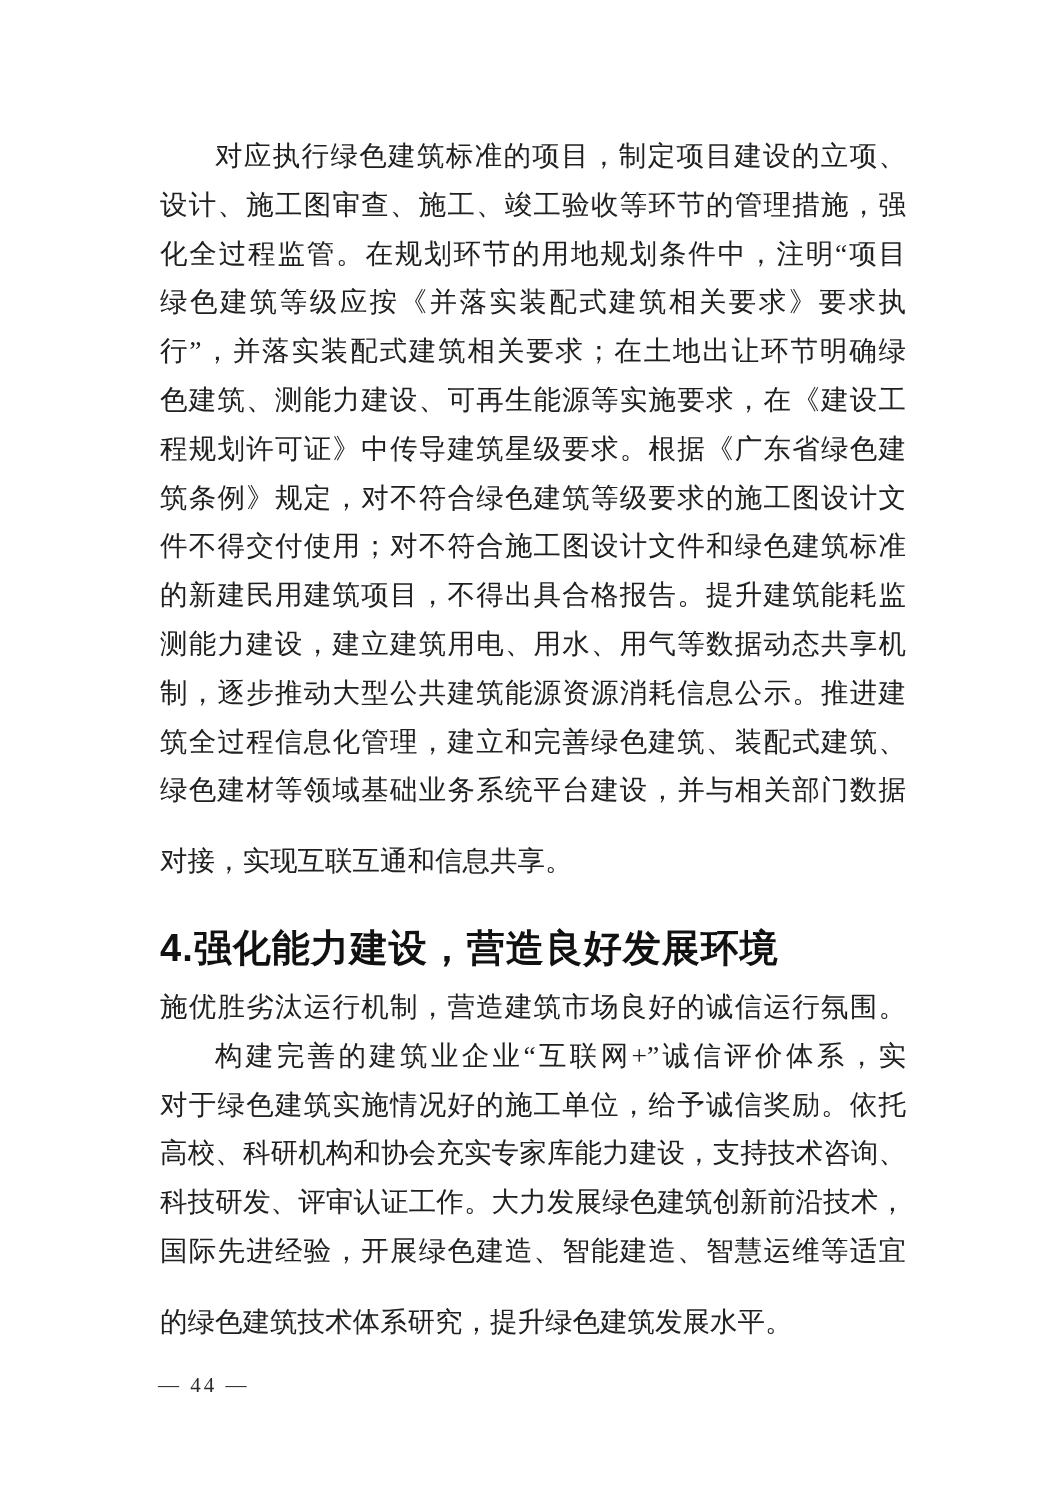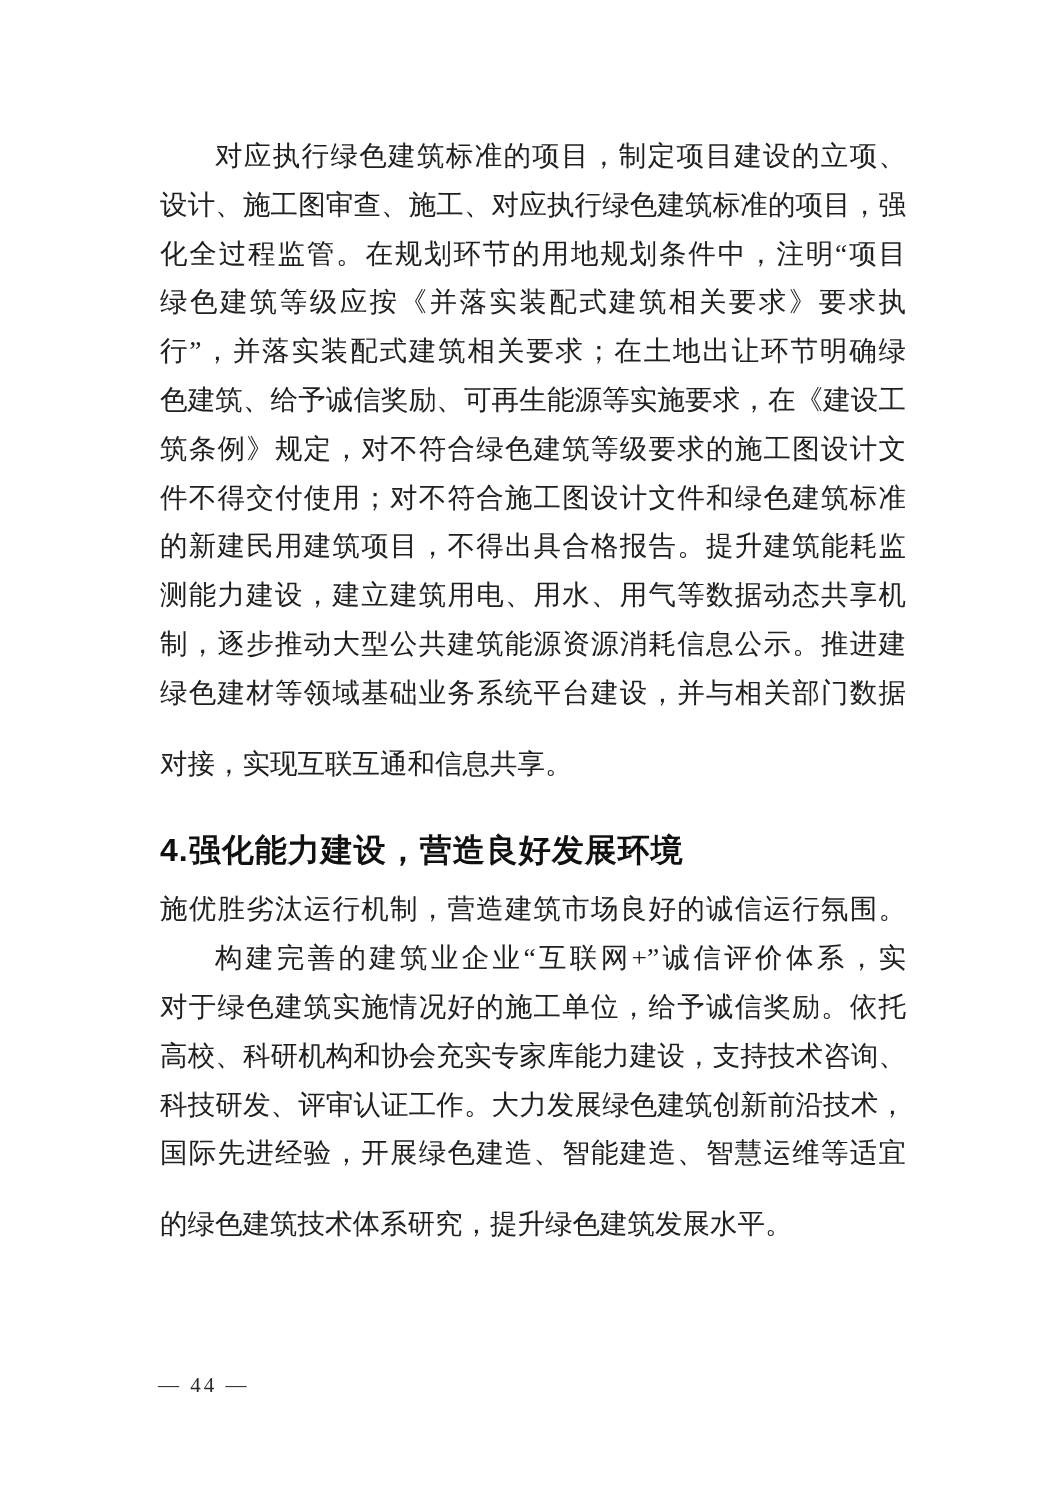--- a/index.html
+++ b/index.html
@@ -44,21 +44,21 @@
     text-align-last: left;
     margin-top: 22px;
   }
   #para1 {
     margin-top: 132px;
   }
   .heading {
     margin: 38px 0 11px 0;
     font-family: "Liberation Sans", "DejaVu Sans", sans-serif;
     font-weight: 700;
-    font-size: 32px;
+    font-size: 38px;
     line-height: 48px;
     color: #111111;
     letter-spacing: 1px;
     white-space: nowrap;
   }
   .footer {
     position: absolute;
     left: 158px;
     top: 1368px;
     font-size: 21px;
@@ -69,30 +69,32 @@
   }
 </style>
 </head>
 <body>
 
 <div class="page">
   <main class="content">
 
     <section class="para" id="para1">
         <div class="line para-first">对应执行绿色建筑标准的项目，制定项目建设的立项、</div>
-        <div class="line">设计、施工图审查、施工、对应执行绿色建筑标准的项目，强</div>
+        <div class="line">设计、施工图审查、施工、竣工验收等环节的管理措施，强</div>
         <div class="line">化全过程监管。在规划环节的用地规划条件中，注明“项目</div>
         <div class="line">绿色建筑等级应按《并落实装配式建筑相关要求》要求执</div>
         <div class="line">行”，并落实装配式建筑相关要求；在土地出让环节明确绿</div>
-        <div class="line">色建筑、给予诚信奖励、可再生能源等实施要求，在《建设工</div>
+        <div class="line">色建筑、测能力建设、可再生能源等实施要求，在《建设工</div>
+        <div class="line">程规划许可证》中传导建筑星级要求。根据《广东省绿色建</div>
         <div class="line">筑条例》规定，对不符合绿色建筑等级要求的施工图设计文</div>
         <div class="line">件不得交付使用；对不符合施工图设计文件和绿色建筑标准</div>
         <div class="line">的新建民用建筑项目，不得出具合格报告。提升建筑能耗监</div>
         <div class="line">测能力建设，建立建筑用电、用水、用气等数据动态共享机</div>
         <div class="line">制，逐步推动大型公共建筑能源资源消耗信息公示。推进建</div>
+        <div class="line">筑全过程信息化管理，建立和完善绿色建筑、装配式建筑、</div>
         <div class="line">绿色建材等领域基础业务系统平台建设，并与相关部门数据</div>
         <div class="line para-last">对接，实现互联互通和信息共享。</div>
       </section>
 
     <h2 class="heading">4.强化能力建设，营造良好发展环境</h2>
 
     <section class="para" id="para2">
         <div class="line">施优胜劣汰运行机制，营造建筑市场良好的诚信运行氛围。</div>
         <div class="line para-first">构建完善的建筑业企业“互联网+”诚信评价体系，实</div>
         <div class="line">对于绿色建筑实施情况好的施工单位，给予诚信奖励。依托</div>

